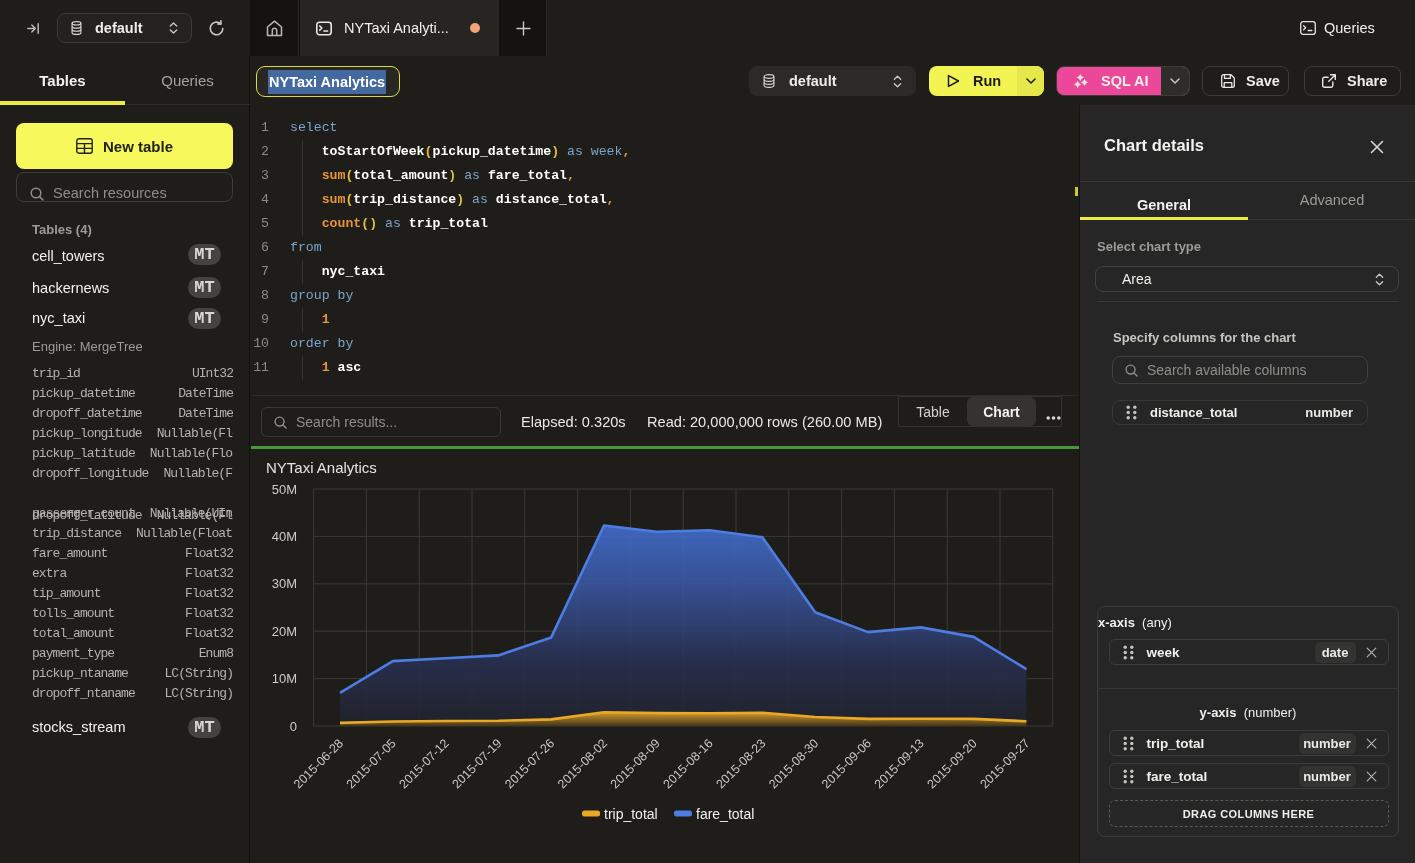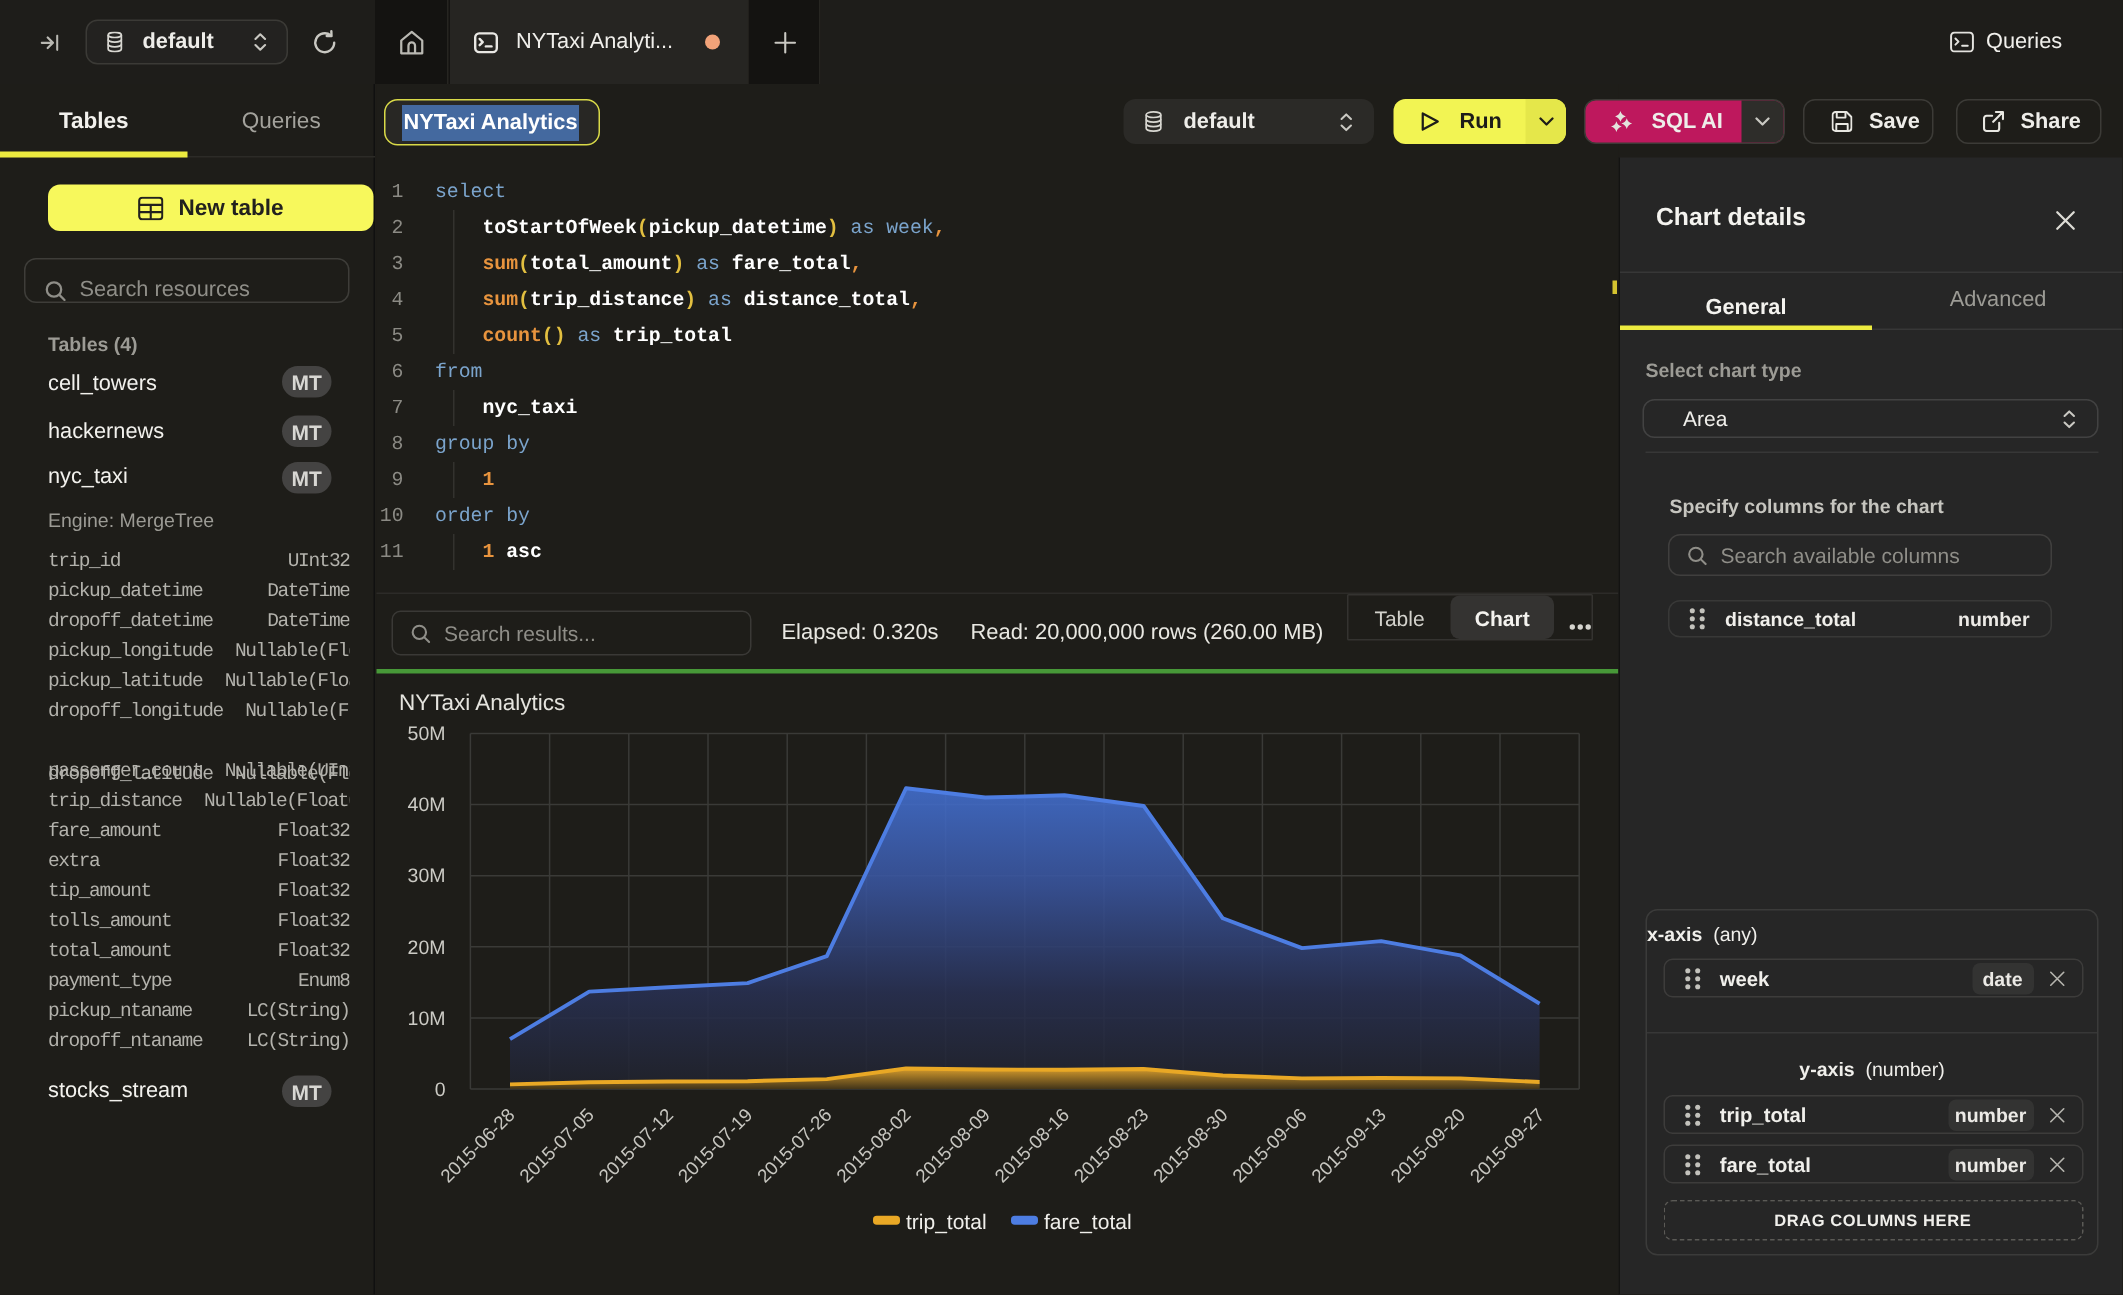--- a/index.html
+++ b/index.html
@@ -18,21 +18,21 @@
 #topbar { position:absolute; left:0; top:0; width:1415px; height:56px; background:#1e1d1a; }
 #tabstrip { position:absolute; left:250px; top:0; width:297px; height:56px; background:#141311; border-right:1px solid #262521; }
 #homebtn { position:absolute; left:250px; top:0; width:49px; height:56px; border-right:1px solid #262521; display:flex; align-items:center; justify-content:center; }
 #activetab { position:absolute; left:300px; top:0; width:199px; height:56px; background:#262522; border-right:1px solid #262521; display:flex; align-items:center; }
 #dbselect { position:absolute; left:57px; top:13px; width:135px; height:30px; background:#232220; border:1px solid #3b3a36; border-radius:8px; display:flex; align-items:center; }
 
 #sidebar { position:absolute; left:0; top:56px; width:250px; height:807px; background:#1e1d19; border-right:1px solid #101010; }
 .sidetab { position:absolute; top:0; width:125px; height:49px; display:flex; align-items:center; justify-content:center; font-size:15px; }
 #sidetabs-border { position:absolute; top:48px; left:0; width:250px; height:1px; background:#2c2b27; }
 #tables-underline { position:absolute; top:45px; left:0; width:125px; height:4px; background:#eceb3f; }
-.mtpill { position:absolute; width:33px; height:21px; border-radius:11px; background:#444342; color:#d8d7d3; font-size:14px; font-weight:bold; display:flex; align-items:center; justify-content:center; }
+.mtpill { position:absolute; width:33px; height:21px; border-radius:11px; background:#444342; color:#d8d7d3; font-size:17px; font-weight:bold; display:flex; align-items:center; justify-content:center;font-family:Liberation Mono, monospace; }
 .colrow { position:absolute; left:32px; width:201px; display:flex; font-family:"Liberation Mono", monospace; font-size:13px; letter-spacing:-0.95px; color:#b3b2ac; white-space:nowrap; }
 .colrow .t { flex:1 1 auto; text-align:right; overflow:hidden; margin-left:15px; }
 .colrow .t span{ float:right; }
 .colrow .t.long span { float:left; }
 
 
 #main { position:absolute; left:251px; top:56px; width:828px; height:807px; background:#1e1d19; }
 #titlebox { position:absolute; left:5px; top:10px; width:144px; height:31px; border:1.5px solid #d9da48; border-radius:9px; background:#282724; display:flex; align-items:center; padding-left:11px; }
 #titlebox span { background:#44699f; color:#fff; font-size:14.5px; font-weight:bold; padding:4px 1px 4px 1px; }
 .topbtn { position:absolute; top:10px; height:30px; border-radius:8px; display:flex; align-items:center; font-size:14.5px; }
@@ -111,21 +111,21 @@
   <path d="M8.6 10.2 H12.6" stroke-linecap="round"></path>
 </svg>
 <div class="abs" style="left:1324px;top:20px;font-size:14.5px;color:#f0efeb">Queries</div>
 
 <div id="sidebar">
   <div class="sidetab" style="left:0;color:#f2f1ed;font-weight:bold">Tables</div>
   <div class="sidetab" style="left:125px;color:#a3a29c">Queries</div>
   <div id="sidetabs-border"></div>
   <div id="tables-underline"></div>
 
-  <div style="position:absolute;left:32px;top:67px;width:217px;height:31px;background:#f7f85c;border-radius:8px;display:flex;align-items:center;justify-content:center">
+  <div style="position:absolute;left:16px;top:67px;width:217px;height:46px;background:#f7f85c;border-radius:8px;display:flex;align-items:center;justify-content:center">
     <svg width="17" height="16" viewBox="0 0 17 16" fill="none" stroke="#22211e" stroke-width="1.4">
       <rect x="0.8" y="0.8" width="15.4" height="14.4" rx="2"></rect>
       <path d="M0.8 5.6 H16.2 M0.8 10.4 H16.2 M8.5 5.6 V15.2"></path>
     </svg>
     <span style="margin-left:10px;font-size:15px;font-weight:bold;color:#22211e">New table</span>
   </div>
 
   <div style="position:absolute;left:16px;top:116px;width:217px;height:30px;border:1px solid #3e3d39;border-radius:8px;display:flex;align-items:flex-end">
     <svg style="margin-left:13px" width="14" height="14" viewBox="0 0 14 14" fill="none" stroke="#8f8e88" stroke-width="1.5" stroke-linecap="round">
       <circle cx="6" cy="6" r="4.8"></circle>
@@ -276,21 +276,21 @@
       <path d="M1.5 1.6 L11.5 7 L1.5 12.4 Z"></path>
     </svg>
     <span style="margin-left:13px">Run</span>
     <div style="margin-left:auto;width:27px;height:30px;background:#e5e74a;border-radius:0 8px 8px 0;display:flex;align-items:center;justify-content:center">
       <svg width="10" height="6" viewBox="0 0 10 6" fill="none" stroke="#1d1c19" stroke-width="1.5" stroke-linecap="round" stroke-linejoin="round">
           <path d="M1 1 L5 5 L9 1"></path>
         </svg>
     </div>
   </div>
 
-  <div class="topbtn" style="left:805px;width:134px;background:#be185d;border:1px solid #3c3b37">
+  <div class="topbtn" style="left:805px;width:134px;background:#ec4899;border:1px solid #3c3b37">
     <svg style="margin-left:16px" width="16" height="16" viewBox="0 0 16 16" fill="#e3e2dc">
       <path d="M7.3,0.9999999999999996 Q8.092,3.808 10.9,4.6 Q8.092,5.3919999999999995 7.3,8.2 Q6.508,5.3919999999999995 3.6999999999999997,4.6 Q6.508,3.808 7.3,0.9999999999999996 Z"></path>
       <path d="M4.6,7.800000000000001 Q5.3919999999999995,10.608 8.2,11.4 Q5.3919999999999995,12.192 4.6,15.0 Q3.808,12.192 0.9999999999999996,11.4 Q3.808,10.608 4.6,7.800000000000001 Z"></path>
       <path d="M11.5,5.800000000000001 Q12.292,8.608 15.1,9.4 Q12.292,10.192 11.5,13.0 Q10.708,10.192 7.9,9.4 Q10.708,8.608 11.5,5.800000000000001 Z"></path>
     </svg>
     <span style="margin-left:12px;font-weight:bold;color:#eeede9">SQL AI</span>
     <div style="margin-left:auto;width:28px;height:28px;background:#2e2d2a;border-radius:0 7px 7px 0;display:flex;align-items:center;justify-content:center">
       <svg width="10" height="6" viewBox="0 0 10 6" fill="none" stroke="#c9c8c2" stroke-width="1.5" stroke-linecap="round" stroke-linejoin="round">
           <path d="M1 1 L5 5 L9 1"></path>
         </svg>

